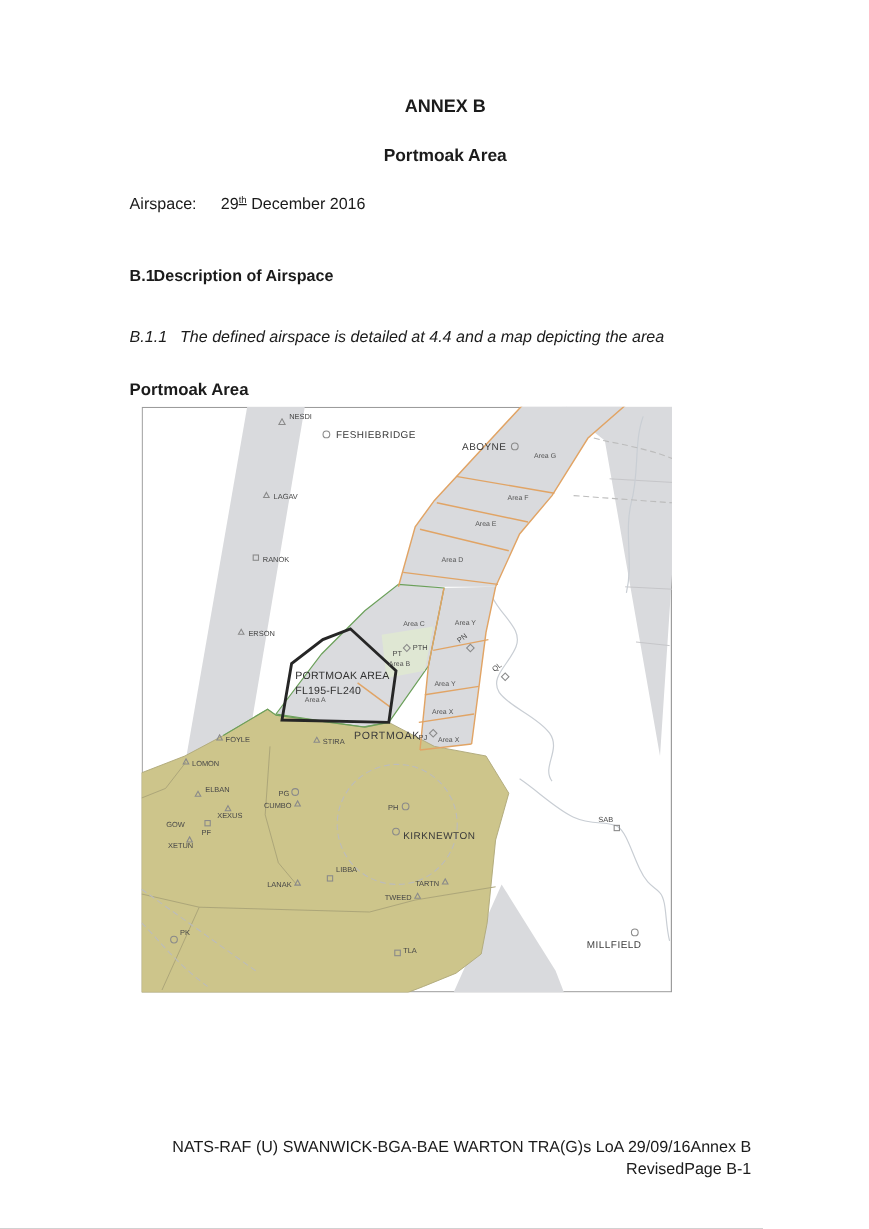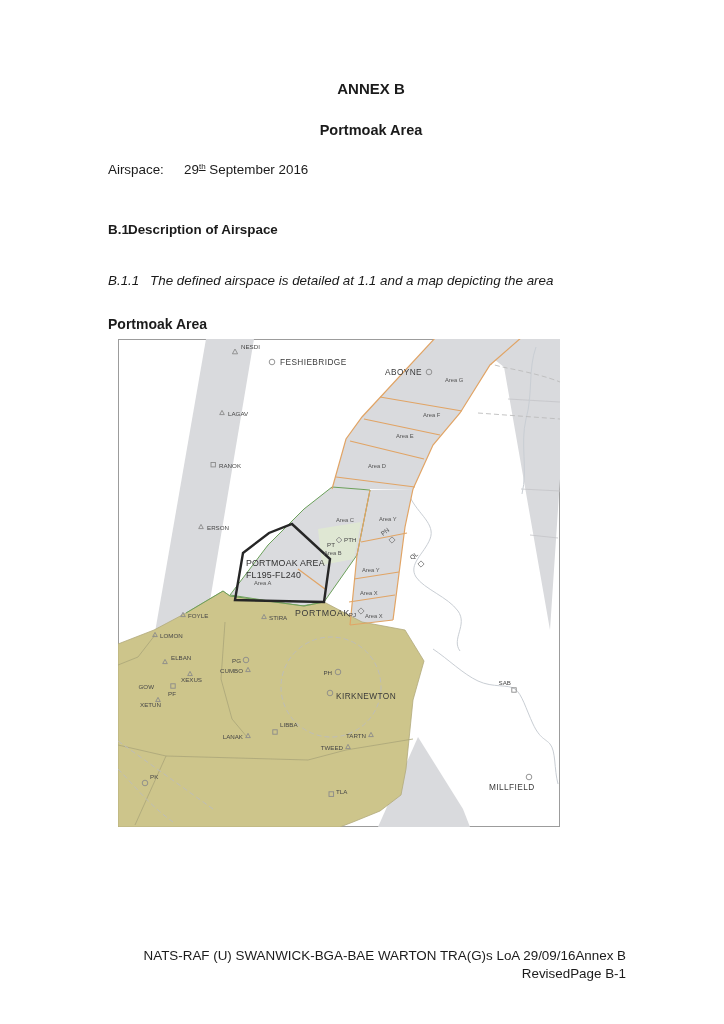--- a/index.html
+++ b/index.html
@@ -28,32 +28,32 @@
 </style>
 </head>
 <body>
 
 <div class="page">
 
   <div class="abs title">ANNEX B</div>
   <div class="abs subtitle">Portmoak Area</div>
 
   <div class="abs meta">
-    <div><span class="lbl">Airspace:</span><span style="margin-left:8px;">29</span><span class="sup">th</span><span> September 2016</span></div>
+    <div><span class="lbl">Airspace:</span><span style="margin-left:8px;">29</span><span class="sup">th</span><span> December 2016</span></div>
   </div>
 
   <div class="abs sect">
     <span class="num">B.1.</span>
     <span>Description of Airspace</span>
   </div>
 
   <div class="abs para">
     <span class="num">B.1.1</span>
     <span>
-      <div>The defined airspace is detailed at 1.1 and a map depicting the area</div>
+      <div>The defined airspace is detailed at 4.4 and a map depicting the area</div>
     </span>
   </div>
 
   <div class="abs mapheading">Portmoak Area</div>
 
   <div class="abs mapbox">
   <svg width="442" height="488" viewBox="0 0 442 488">
 
     <rect x="0.5" y="0.5" width="441" height="487" fill="#ffffff" stroke="#9c9c9c"></rect>
 

